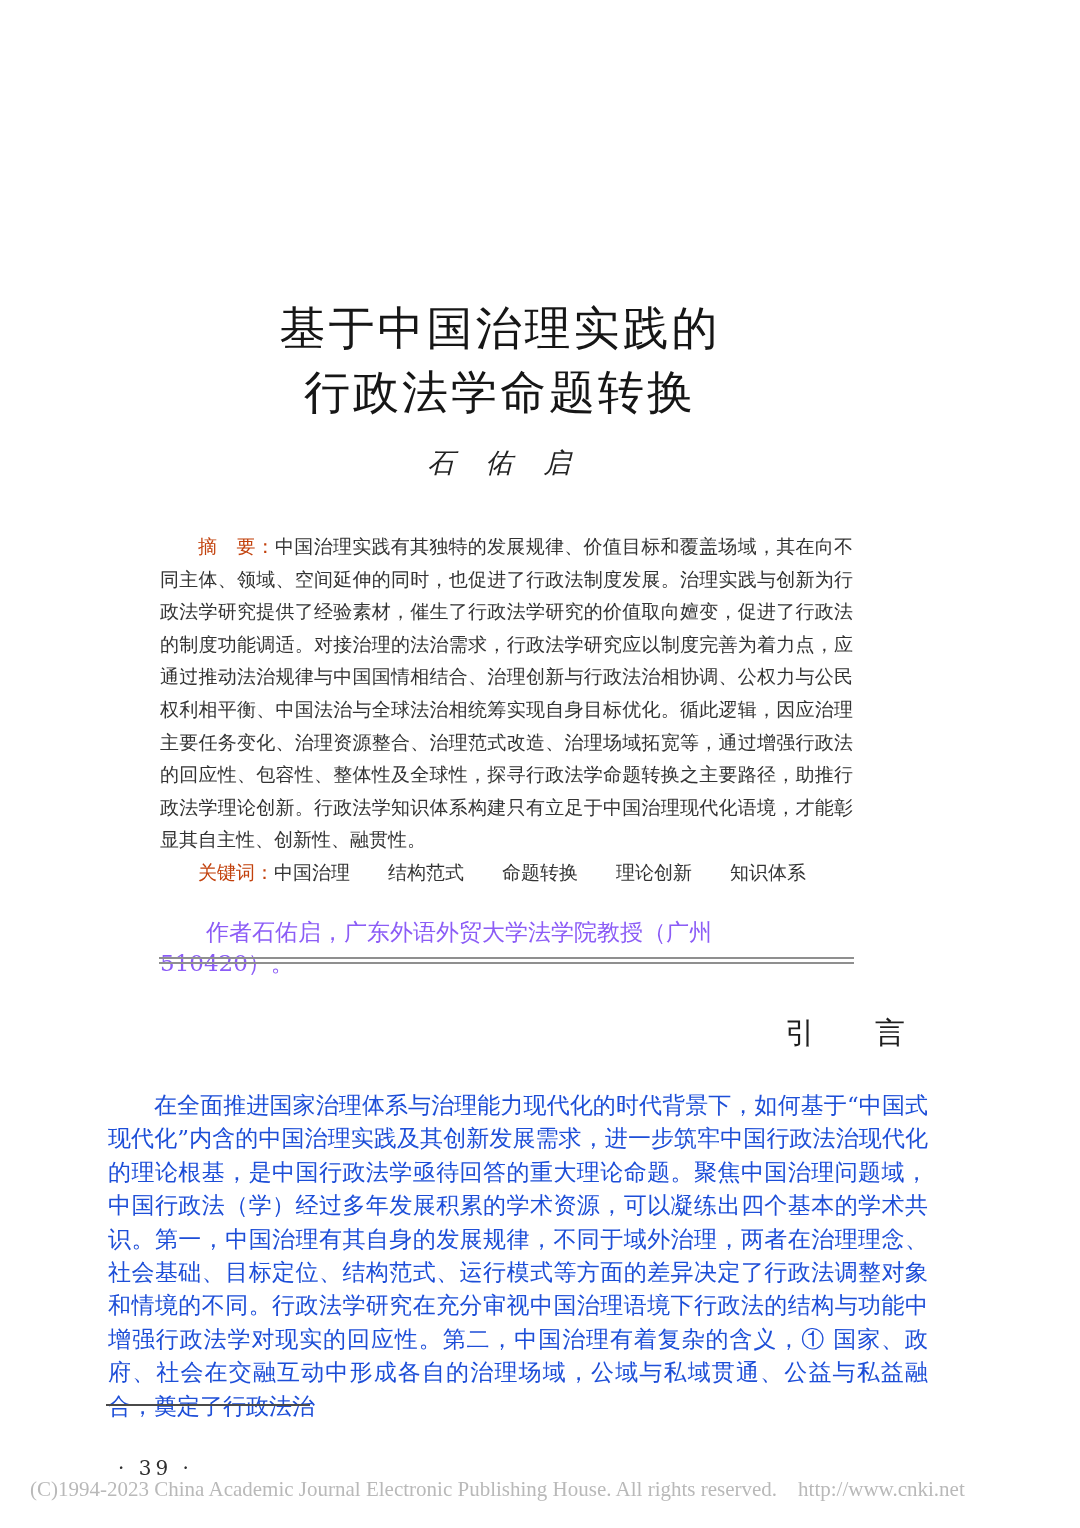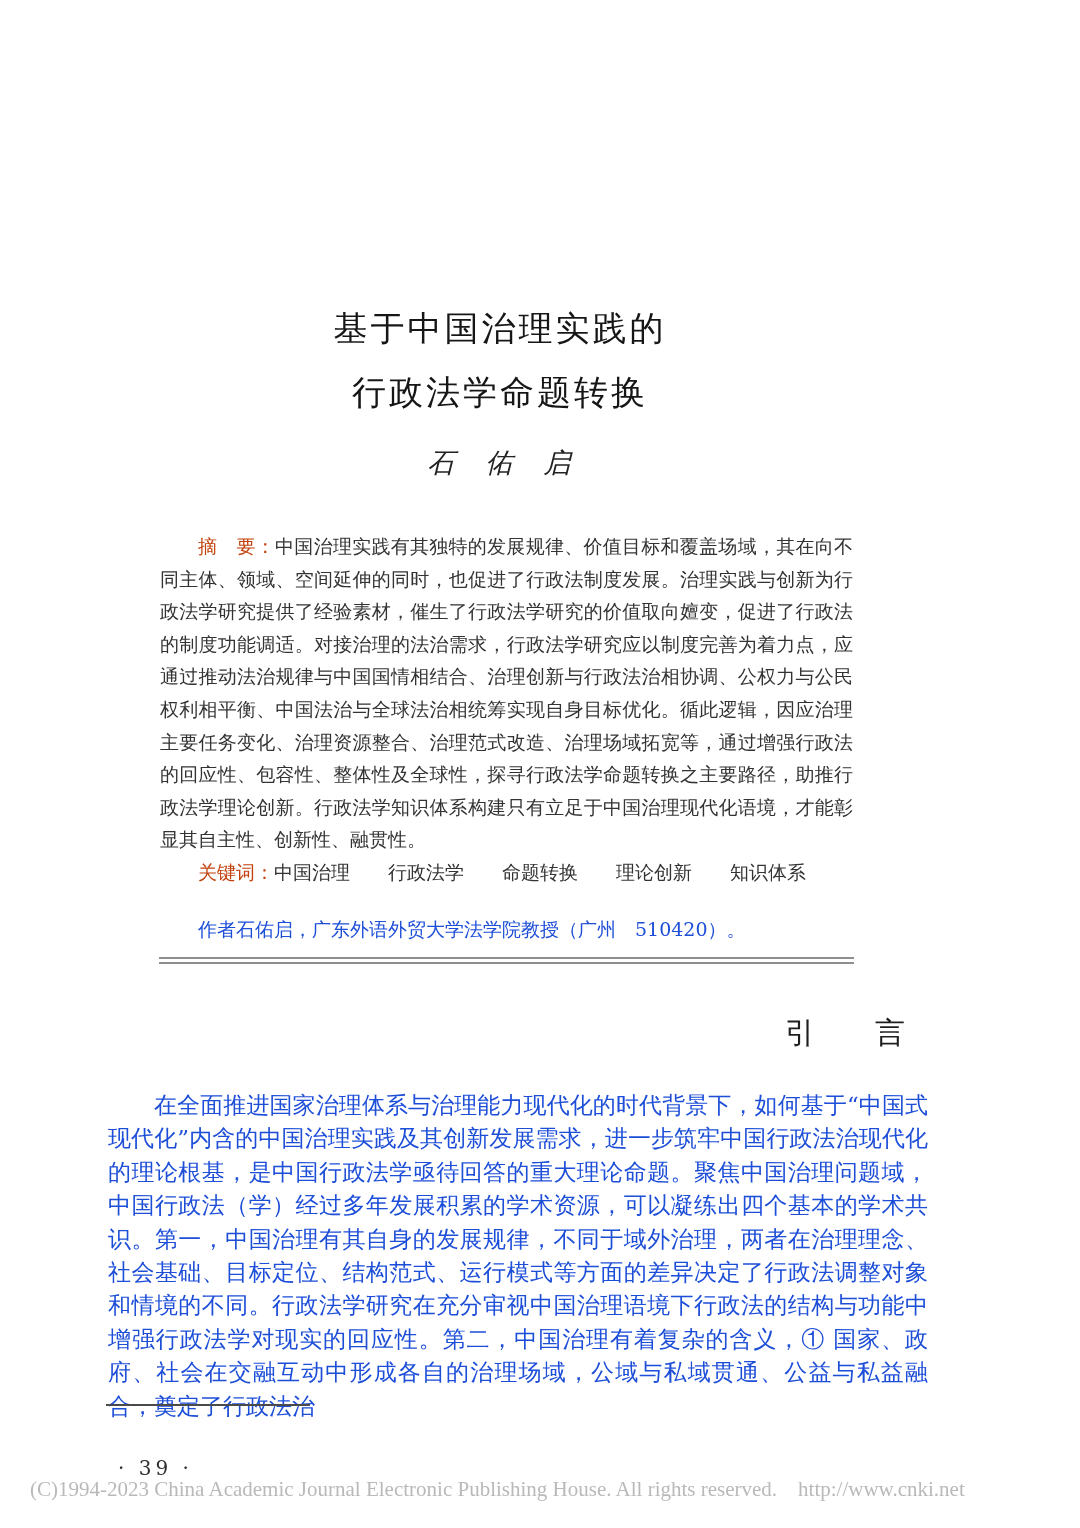--- a/index.html
+++ b/index.html
@@ -7,37 +7,37 @@
     position:relative;
     width:1080px; height:1528px;
     background:#ffffff;
     font-family:"DejaVu Serif","Liberation Serif",serif;
     color:#262626;
     overflow:hidden;
   }
   .title {
     position:absolute; top:296px; left:95px; width:810px; margin:0;
     text-align:center; font-weight:normal;
-    font-size:34px; line-height:64px; letter-spacing:3px; color:#161616;
+    font-size:46px; line-height:64px; letter-spacing:3px; color:#161616;
   }
   .title-line { display:block; }
   .author {
     position:absolute; top:445px; left:95px; width:810px;
     text-align:center; font-size:27px; font-style:italic;
     letter-spacing:2px; color:#222222;
   }
   .abstract {
     position:absolute; top:530px; left:160px; width:693px;
     font-size:19px; line-height:32.6px; text-align:justify; color:#333333;
   }
   .abs-p { margin:0; text-indent:2em; }
   .lbl { font-weight:normal; color:#c2410c; }
   .author-note {
     position:absolute; top:917px; left:160px; width:693px;
-    font-size:19px; text-indent:2em; color:#1d4ed8;
+    font-size:23px; text-indent:2em; color:#8b5cf6;
   }
   .double-rule {
     position:absolute; top:957px; left:159px; width:695px; height:3px;
     border-top:2px solid #8f8f8f; border-bottom:2px solid #8f8f8f;
   }
   .section-heading {
     position:absolute; top:1013px; left:95px; width:810px; margin:0;
     text-align:right; font-size:30px; font-weight:normal; color:#1e1e1e;
   }
   .body-text {
@@ -70,21 +70,21 @@
 
   <h1 class="title">
     <span class="title-line">基于中国治理实践的</span>
     <span class="title-line">行政法学命题转换</span>
   </h1>
 
   <div class="author">石　佑　启</div>
 
   <div class="abstract">
     <p class="abs-p"><b class="lbl">摘　要：</b><span>中国治理实践有其独特的发展规律、价值目标和覆盖场域，其在向不同主体、领域、空间延伸的同时，也促进了行政法制度发展。治理实践与创新为行政法学研究提供了经验素材，催生了行政法学研究的价值取向嬗变，促进了行政法的制度功能调适。对接治理的法治需求，行政法学研究应以制度完善为着力点，应通过推动法治规律与中国国情相结合、治理创新与行政法治相协调、公权力与公民权利相平衡、中国法治与全球法治相统筹实现自身目标优化。循此逻辑，因应治理主要任务变化、治理资源整合、治理范式改造、治理场域拓宽等，通过增强行政法的回应性、包容性、整体性及全球性，探寻行政法学命题转换之主要路径，助推行政法学理论创新。行政法学知识体系构建只有立足于中国治理现代化语境，才能彰显其自主性、创新性、融贯性。</span></p>
-    <p class="abs-p"><b class="lbl">关键词：</b><span>中国治理　　行政法学　　命题转换　　理论创新　　知识体系</span></p>
+    <p class="abs-p"><b class="lbl">关键词：</b><span>中国治理　　结构范式　　命题转换　　理论创新　　知识体系</span></p>
   </div>
 
   <div class="author-note">作者石佑启，广东外语外贸大学法学院教授（广州　510420）。</div>
 
   <div class="double-rule"></div>
 
   <h2 class="section-heading">引　　言</h2>
 
   <p class="body-text">在全面推进国家治理体系与治理能力现代化的时代背景下，如何基于“中国式现代化”内含的中国治理实践及其创新发展需求，进一步筑牢中国行政法治现代化的理论根基，是中国行政法学亟待回答的重大理论命题。聚焦中国治理问题域，中国行政法（学）经过多年发展积累的学术资源，可以凝练出四个基本的学术共识。第一，中国治理有其自身的发展规律，不同于域外治理，两者在治理理念、社会基础、目标定位、结构范式、运行模式等方面的差异决定了行政法调整对象和情境的不同。行政法学研究在充分审视中国治理语境下行政法的结构与功能中增强行政法学对现实的回应性。第二，中国治理有着复杂的含义，① 国家、政府、社会在交融互动中形成各自的治理场域，公域与私域贯通、公益与私益融合，奠定了行政法治</p>
 

